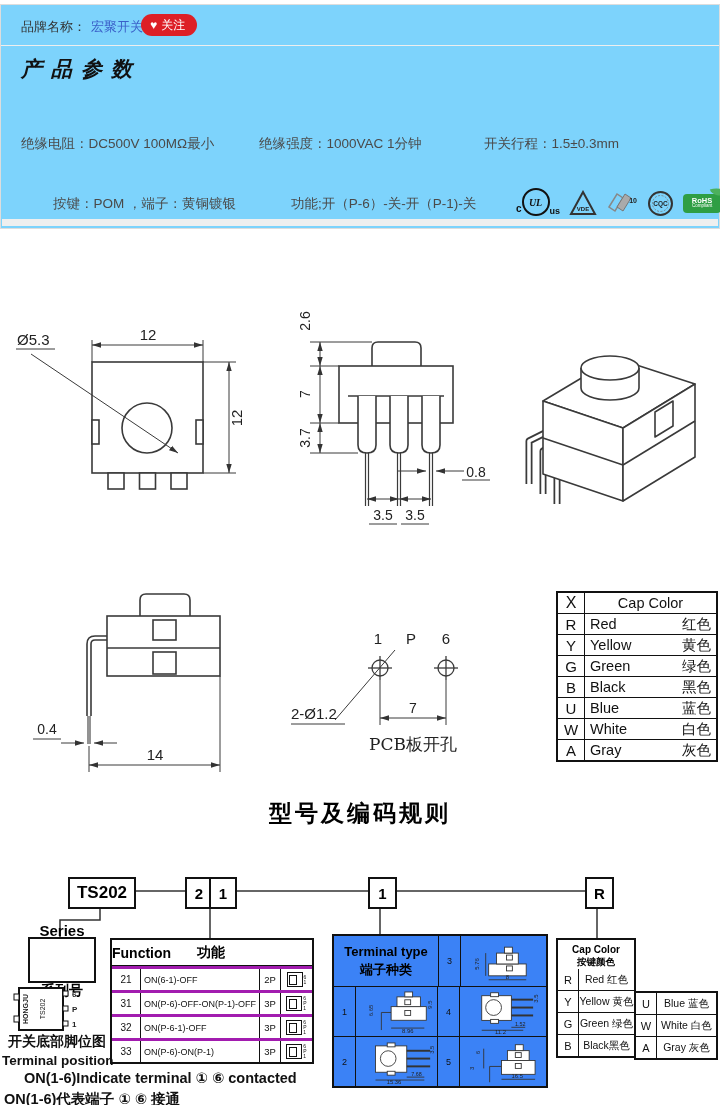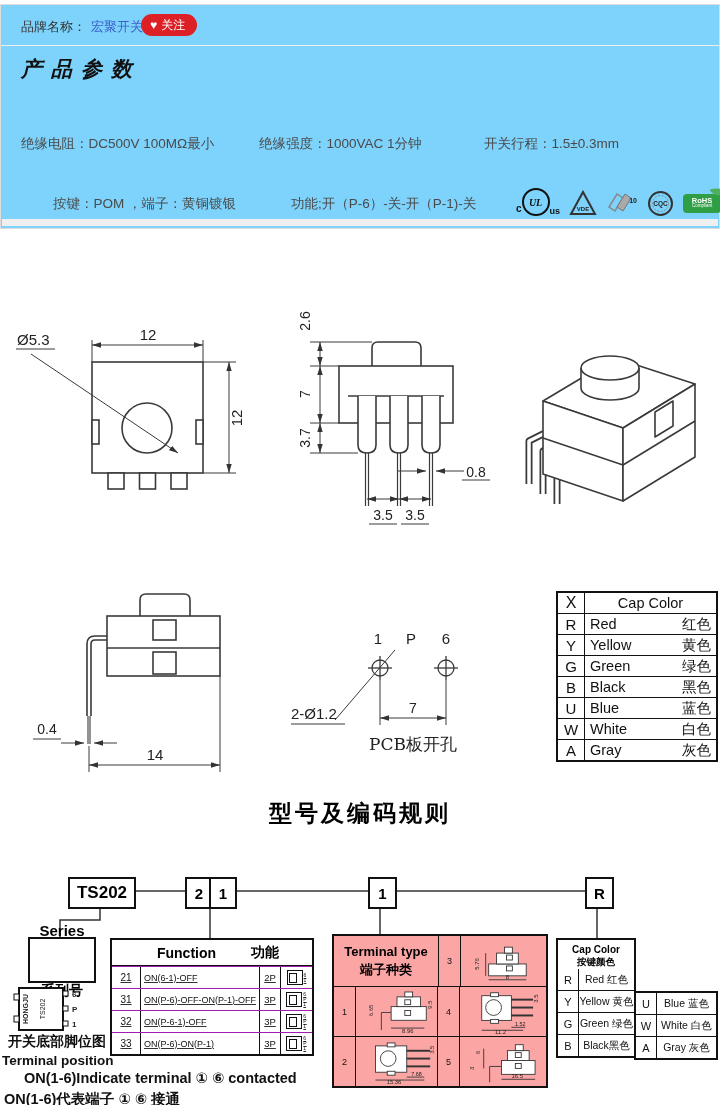--- a/index.html
+++ b/index.html
@@ -37,32 +37,32 @@
   .captab .row:first-child{border-top:none;}
   .captab .code{width:26px;border-right:1.5px solid #111;display:flex;align-items:center;justify-content:center;font-size:15px;color:#111;}
   .captab .lab{flex:1;display:flex;align-items:center;justify-content:space-between;padding:0 5px;font-size:14.5px;color:#111;}
   .captab .lab.center{justify-content:center;}
   
   #coding{position:absolute;left:0;top:862px;width:720px;height:243px;}
   .code-box{position:absolute;border:2px solid #111;background:#fff;display:flex;align-items:center;justify-content:center;font-weight:bold;color:#000;}
   .series-box{position:absolute;left:28px;top:75px;width:64px;height:42px;border:2px solid #111;display:flex;flex-direction:column;align-items:center;justify-content:center;font-weight:bold;color:#000;line-height:1.3;gap:41px;}
   
   .ftab{position:absolute;left:110px;top:76px;width:200px;border:2px solid #111;background:#fff;}
-  .ftab .fhead{height:25px;border-bottom:1.5px solid #111;display:flex;align-items:center;justify-content:center;gap:35px;font-weight:bold;font-size:14px;color:#000;padding-left:12px;}
-  .ftab .frow{display:flex;height:21px;border-top:1px solid #a21caf;text-decoration:underline;}
+  .ftab .fhead{height:25px;border-bottom:1.5px solid #111;display:flex;align-items:center;gap:26px;font-weight:bold;font-size:14px;color:#000;}
+  .ftab .frow{display:flex;height:21px;border-top:3px solid #a21caf;}
   .ftab .frow:first-of-type{border-top:none;}
   .fcode{width:28px;border-right:1px solid #111;display:flex;align-items:center;justify-content:center;font-size:10px;color:#111;}
   .fdesc{width:115px;border-right:1px solid #111;display:flex;align-items:center;padding-left:3px;font-size:9px;color:#111;white-space:nowrap;}
   .fpole{width:20px;border-right:1px solid #111;display:flex;align-items:center;justify-content:center;font-size:9.5px;color:#111;}
   .ficon{flex:1;display:flex;align-items:center;justify-content:center;gap:1px;}
   .pinbox{width:14px;height:13px;border:1.5px solid #111;position:relative;}
   .pinbox i{position:absolute;left:1.5px;top:1.5px;width:6px;height:8px;border:1px solid #111;display:block;}
   .pinlabels{display:flex;flex-direction:column;justify-content:center;font-size:5px;line-height:5px;color:#111;}
   
-  .ttab{position:absolute;left:332px;top:72px;width:212px;border:2px solid #111;background:#fca5a5;}
+  .ttab{position:absolute;left:332px;top:72px;width:212px;border:2px solid #111;background:#3b82f6;}
   .trow{display:flex;border-top:1.5px solid #111;}
   .trow:first-child{border-top:none;}
   .tcell{display:flex;border-left:1.5px solid #111;}
   .tcell:first-child{border-left:none;}
   .tnum{width:21px;border-right:1px solid #111;display:flex;align-items:center;justify-content:center;font-size:9px;color:#111;}
   .tdraw{width:82px;}
   .thead{width:104px;display:flex;flex-direction:column;align-items:center;justify-content:center;font-weight:bold;font-size:13px;color:#000;line-height:1.4;}
   
   .cc-head{position:absolute;left:556px;top:76px;width:76px;height:31px;border:2px solid #111;background:#fff;display:flex;flex-direction:column;align-items:center;justify-content:center;font-weight:bold;color:#000;line-height:1.2;}
   .cc-head .e{font-size:10px;} .cc-head .z{font-size:9.5px;}

